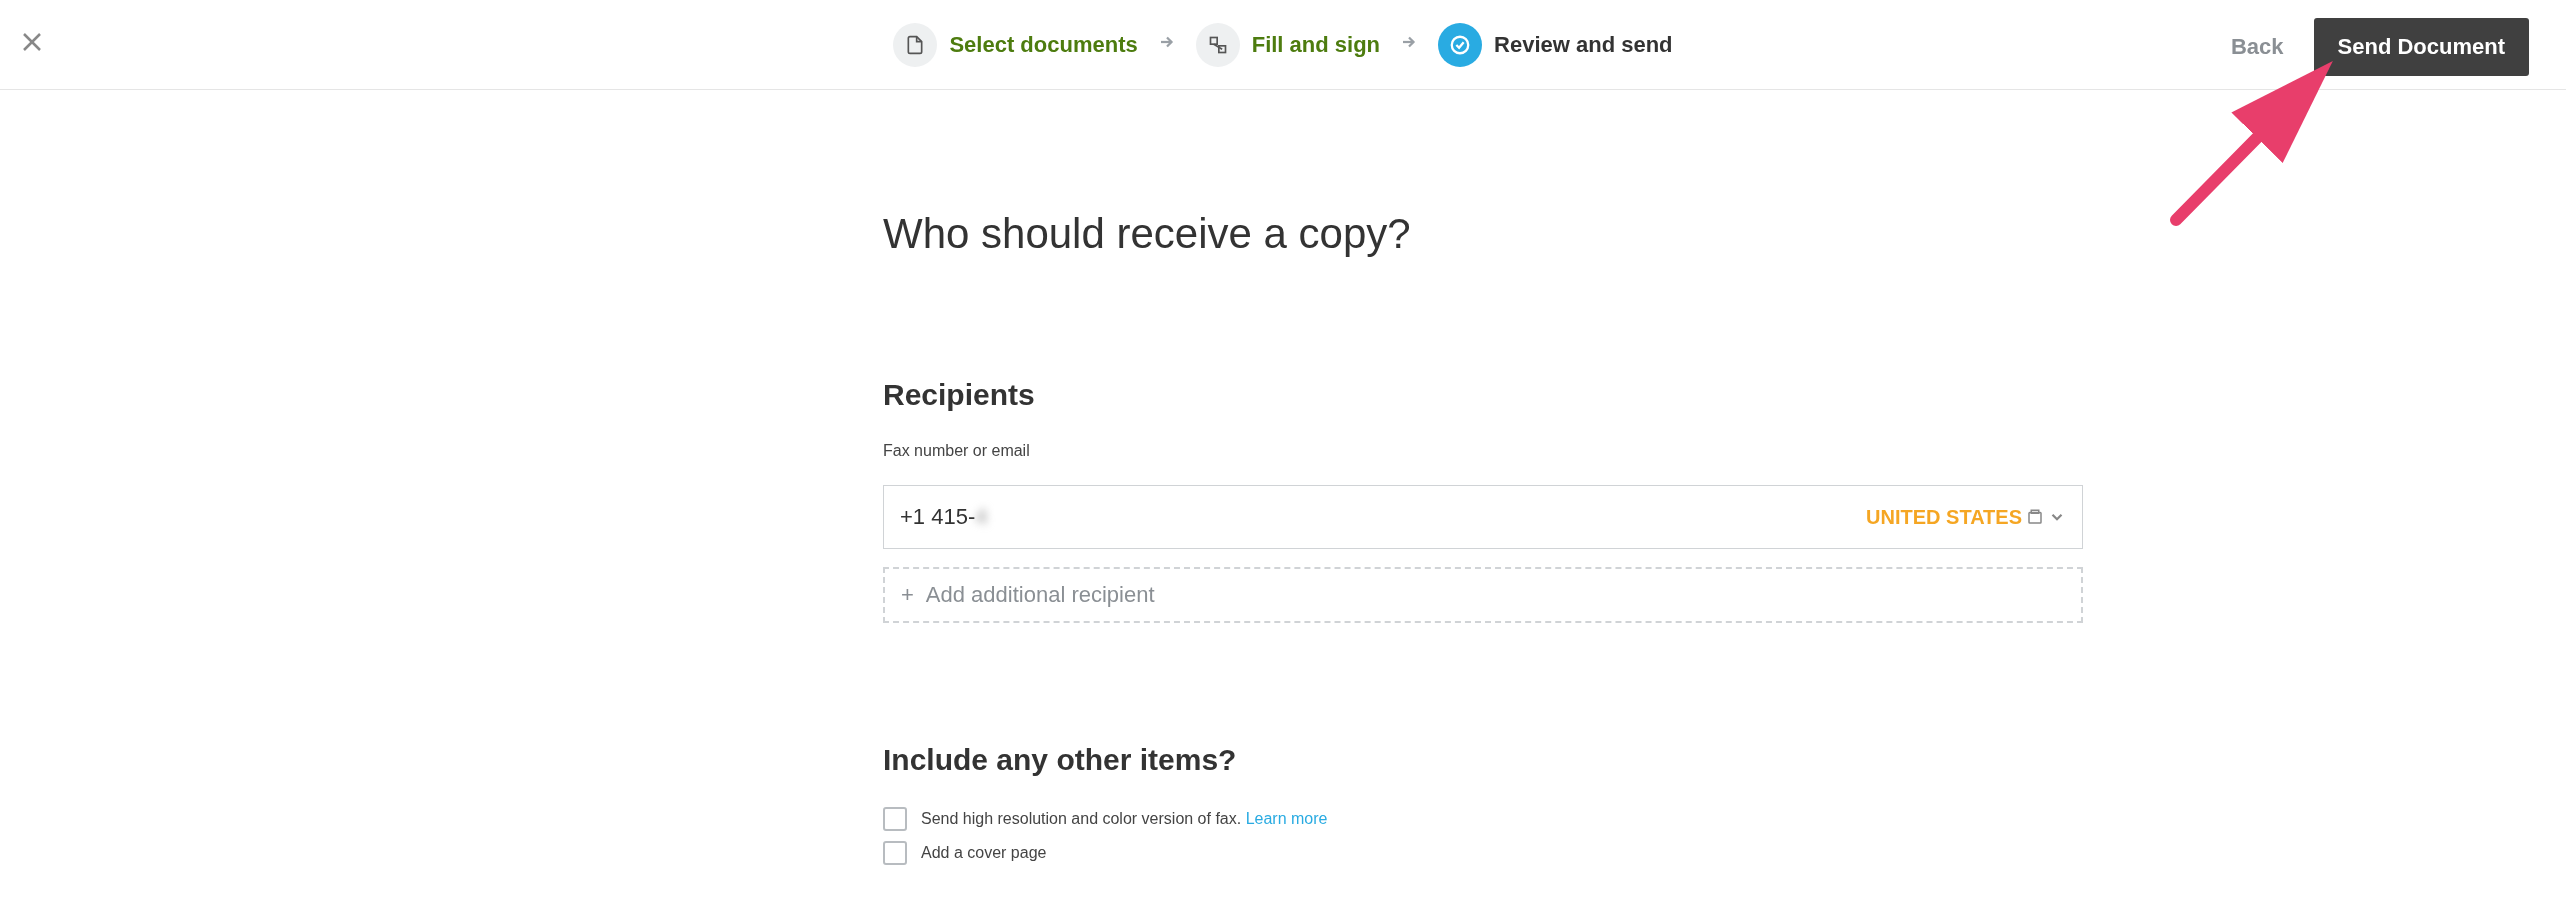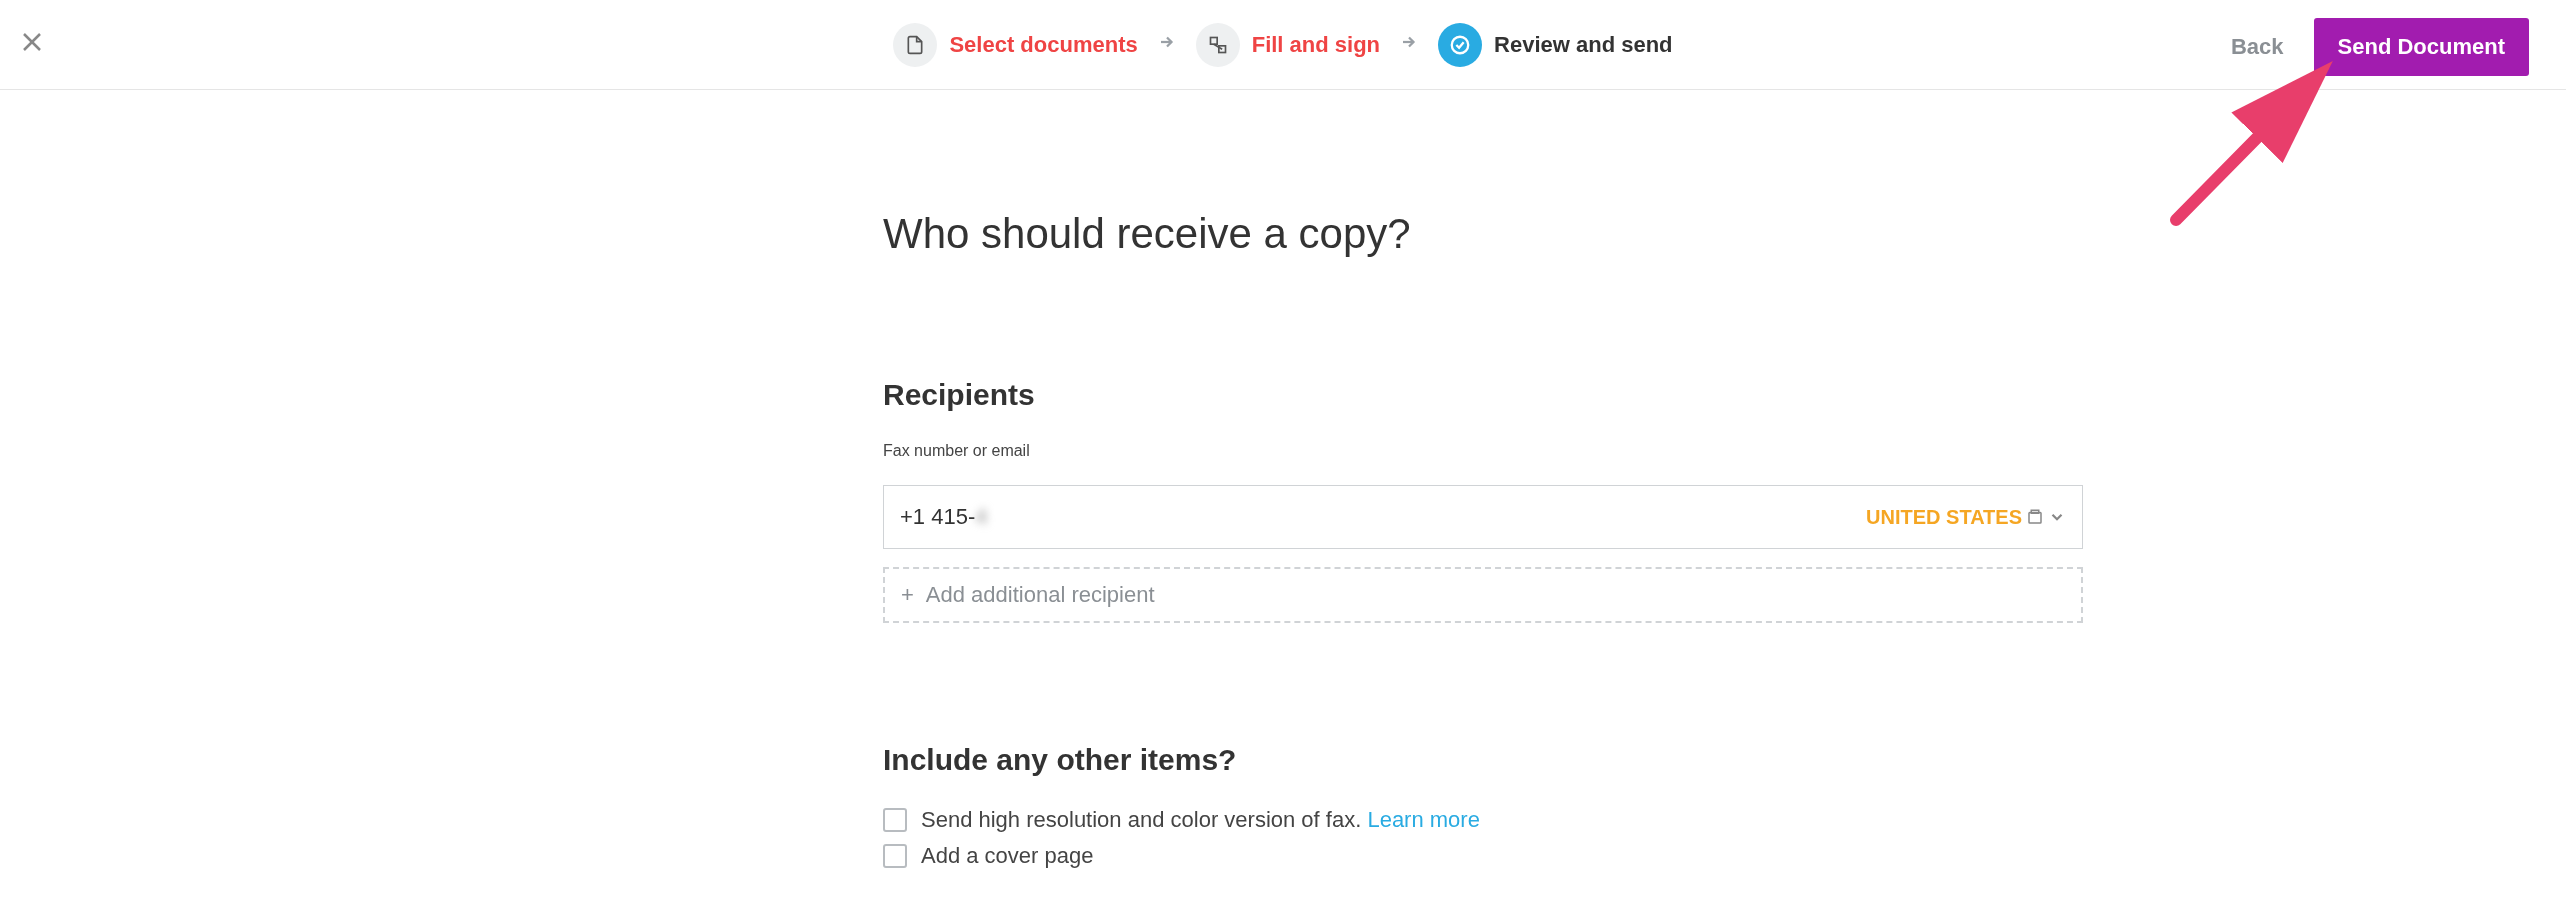--- a/index.html
+++ b/index.html
@@ -4,42 +4,42 @@
 <style>
   * { box-sizing: border-box; margin: 0; padding: 0; }
   body { font-family: -apple-system, BlinkMacSystemFont, "Segoe UI", Helvetica, Arial, sans-serif; color: #333; background: #fff; width: 2566px; }
   .header { display: flex; align-items: center; height: 90px; border-bottom: 1px solid #e5e5e5; padding: 0 20px; position: relative; }
   .close-btn { position: absolute; left: 20px; top: 30px; width: 30px; height: 30px; color: #888; cursor: pointer; }
   .close-btn svg { width: 24px; height: 24px; }
   .steps { margin: 0 auto; display: flex; align-items: center; gap: 20px; }
   .step { display: flex; align-items: center; gap: 12px; }
   .step-icon { width: 44px; height: 44px; border-radius: 50%; background: #eef0f1; display: flex; align-items: center; justify-content: center; color: #555; }
   .step-icon.active { background: #29abe2; color: #fff; }
-  .step-label { font-size: 22px; font-weight: 600; color: #ef4444; }
+  .step-label { font-size: 22px; font-weight: 600; color: #4d7c0f; }
   .step-label.active { color: #333; }
   .arrow-sep { color: #9aa0a6; font-size: 20px; }
   .header-right { position: absolute; right: 37px; top: 18px; display: flex; align-items: center; gap: 30px; }
   .back-link { font-size: 22px; font-weight: 700; color: #8a8f94; cursor: pointer; }
-  .send-btn { background: #a21caf; color: #fff; border: none; padding: 16px 24px; font-size: 22px; font-weight: 600; cursor: pointer; border-radius: 3px; }
+  .send-btn { background: #404040; color: #fff; border: none; padding: 16px 24px; font-size: 22px; font-weight: 600; cursor: pointer; border-radius: 3px; }
   .annotation-arrow { position: absolute; right: 220px; top: 60px; pointer-events: none; }
   .main { max-width: 1600px; margin: 0 auto; padding: 120px 0 60px 0; }
   .content { margin-left: 400px; max-width: 1600px; }
   h1 { font-size: 42px; font-weight: 500; color: #333; margin-bottom: 120px; }
   h2 { font-size: 30px; font-weight: 700; color: #333; margin-bottom: 30px; }
   .field-label { font-size: 16px; color: #444; margin-bottom: 25px; display: block; }
   .input-row { display: flex; align-items: center; border: 1px solid #d0d3d6; height: 64px; padding: 0 16px; margin-bottom: 18px; }
   .fax-input { flex: 1; border: none; outline: none; font-size: 22px; color: #333; background: transparent; }
   .fax-value-blur { color: #333; }
   .fax-value-blur .blur { filter: blur(4px); color:#999; }
   .country { color: #f5a623; font-size: 20px; font-weight: 600; display: flex; align-items: center; gap: 4px; cursor: pointer; }
   .country svg { width: 18px; height: 18px; }
   .add-row { border: 2px dashed #d0d3d6; height: 56px; display: flex; align-items: center; padding: 0 16px; color: #8a8f94; font-size: 22px; cursor: pointer; }
   .add-row .plus { margin-right: 12px; font-size: 22px; }
   .section-gap { height: 120px; }
-  .checkbox-row { display: flex; align-items: center; gap: 14px; font-size: 22px; color: #444; margin-bottom: 10px; }
+  .checkbox-row { display: flex; align-items: center; gap: 14px; font-size: 16px; color: #444; margin-bottom: 10px; }
   .chk { width: 24px; height: 24px; border: 2px solid #b8bcc0; border-radius: 3px; background: #fff; cursor: pointer; flex-shrink: 0; }
   .learn-more { color: #29abe2; cursor: pointer; }
 </style>
 </head>
 <body>
 
 <div class="header">
   <div class="close-btn">
     <svg viewBox="0 0 24 24" fill="none" stroke="currentColor" stroke-width="2.5">
         <line x1="4" y1="4" x2="20" y2="20"></line>

